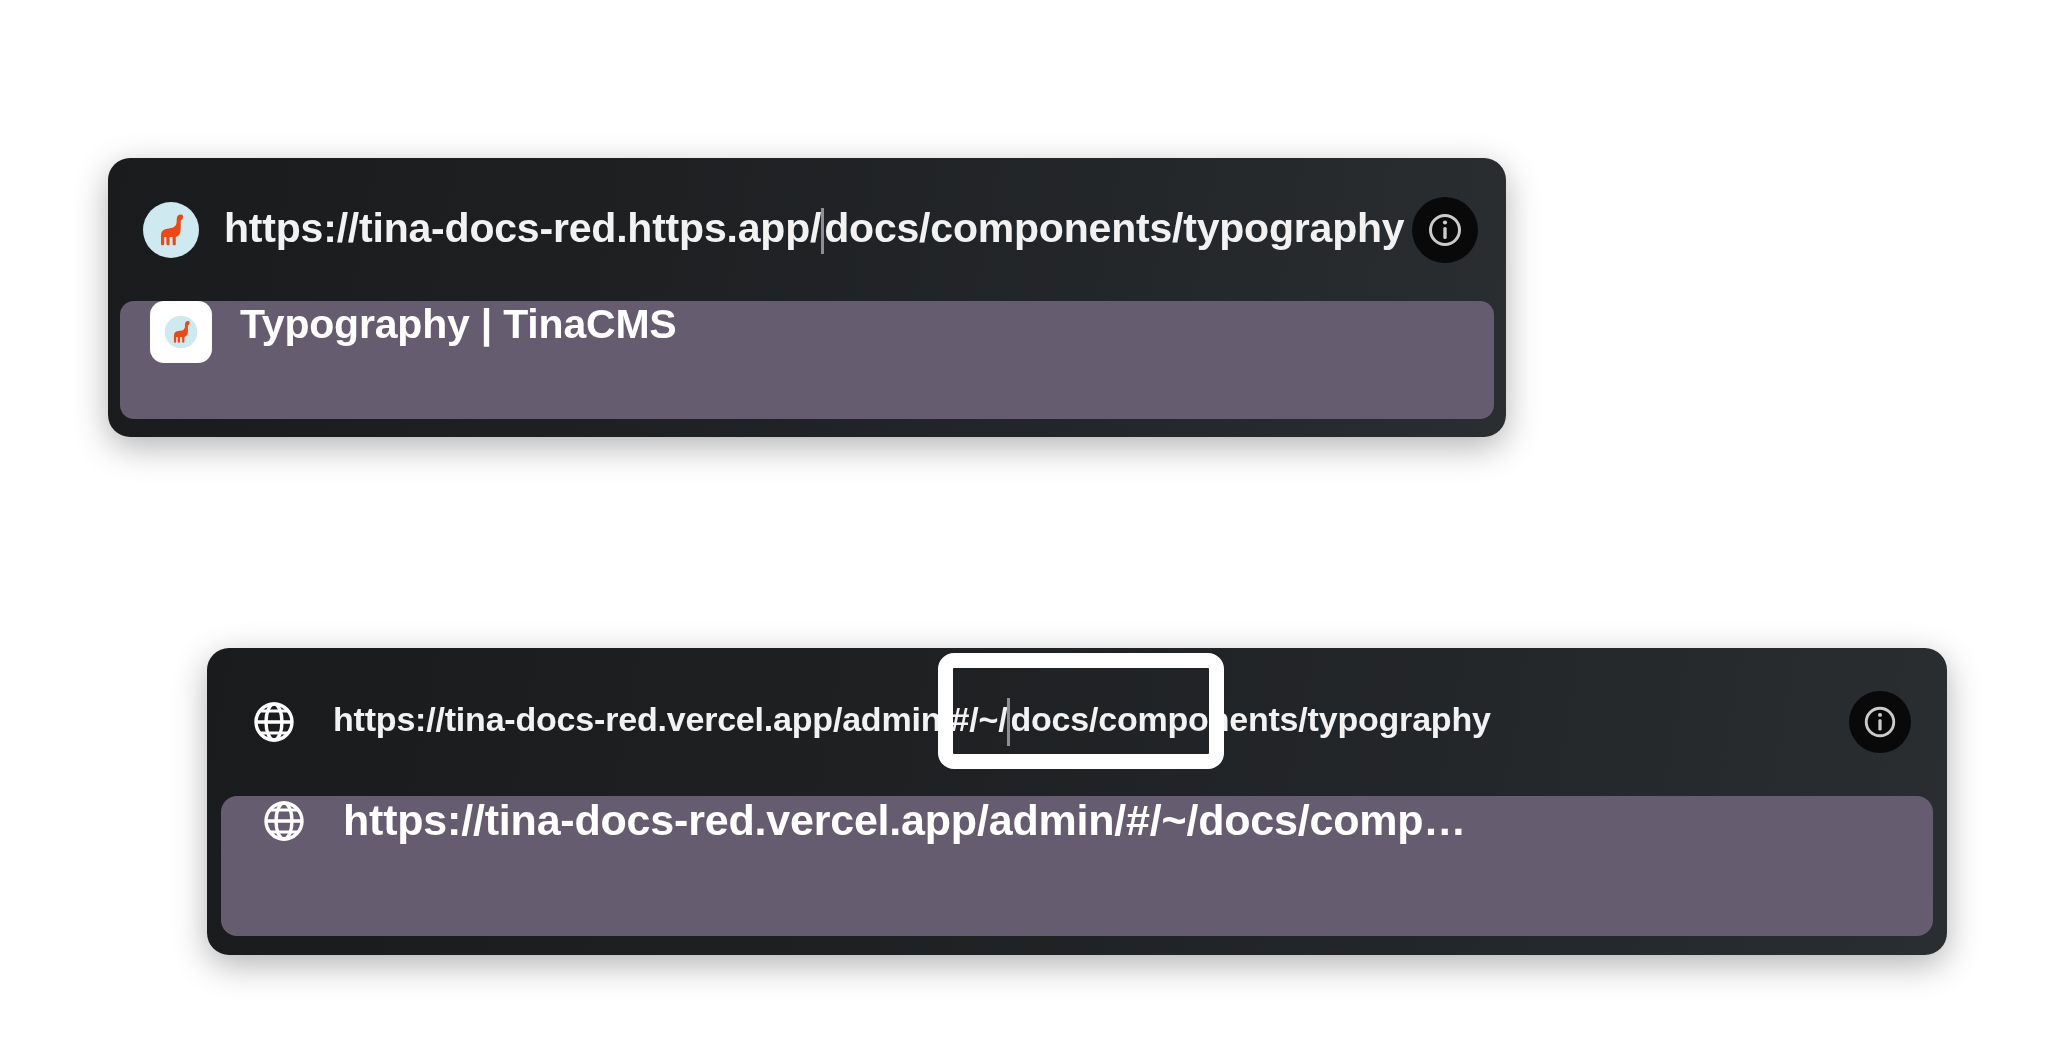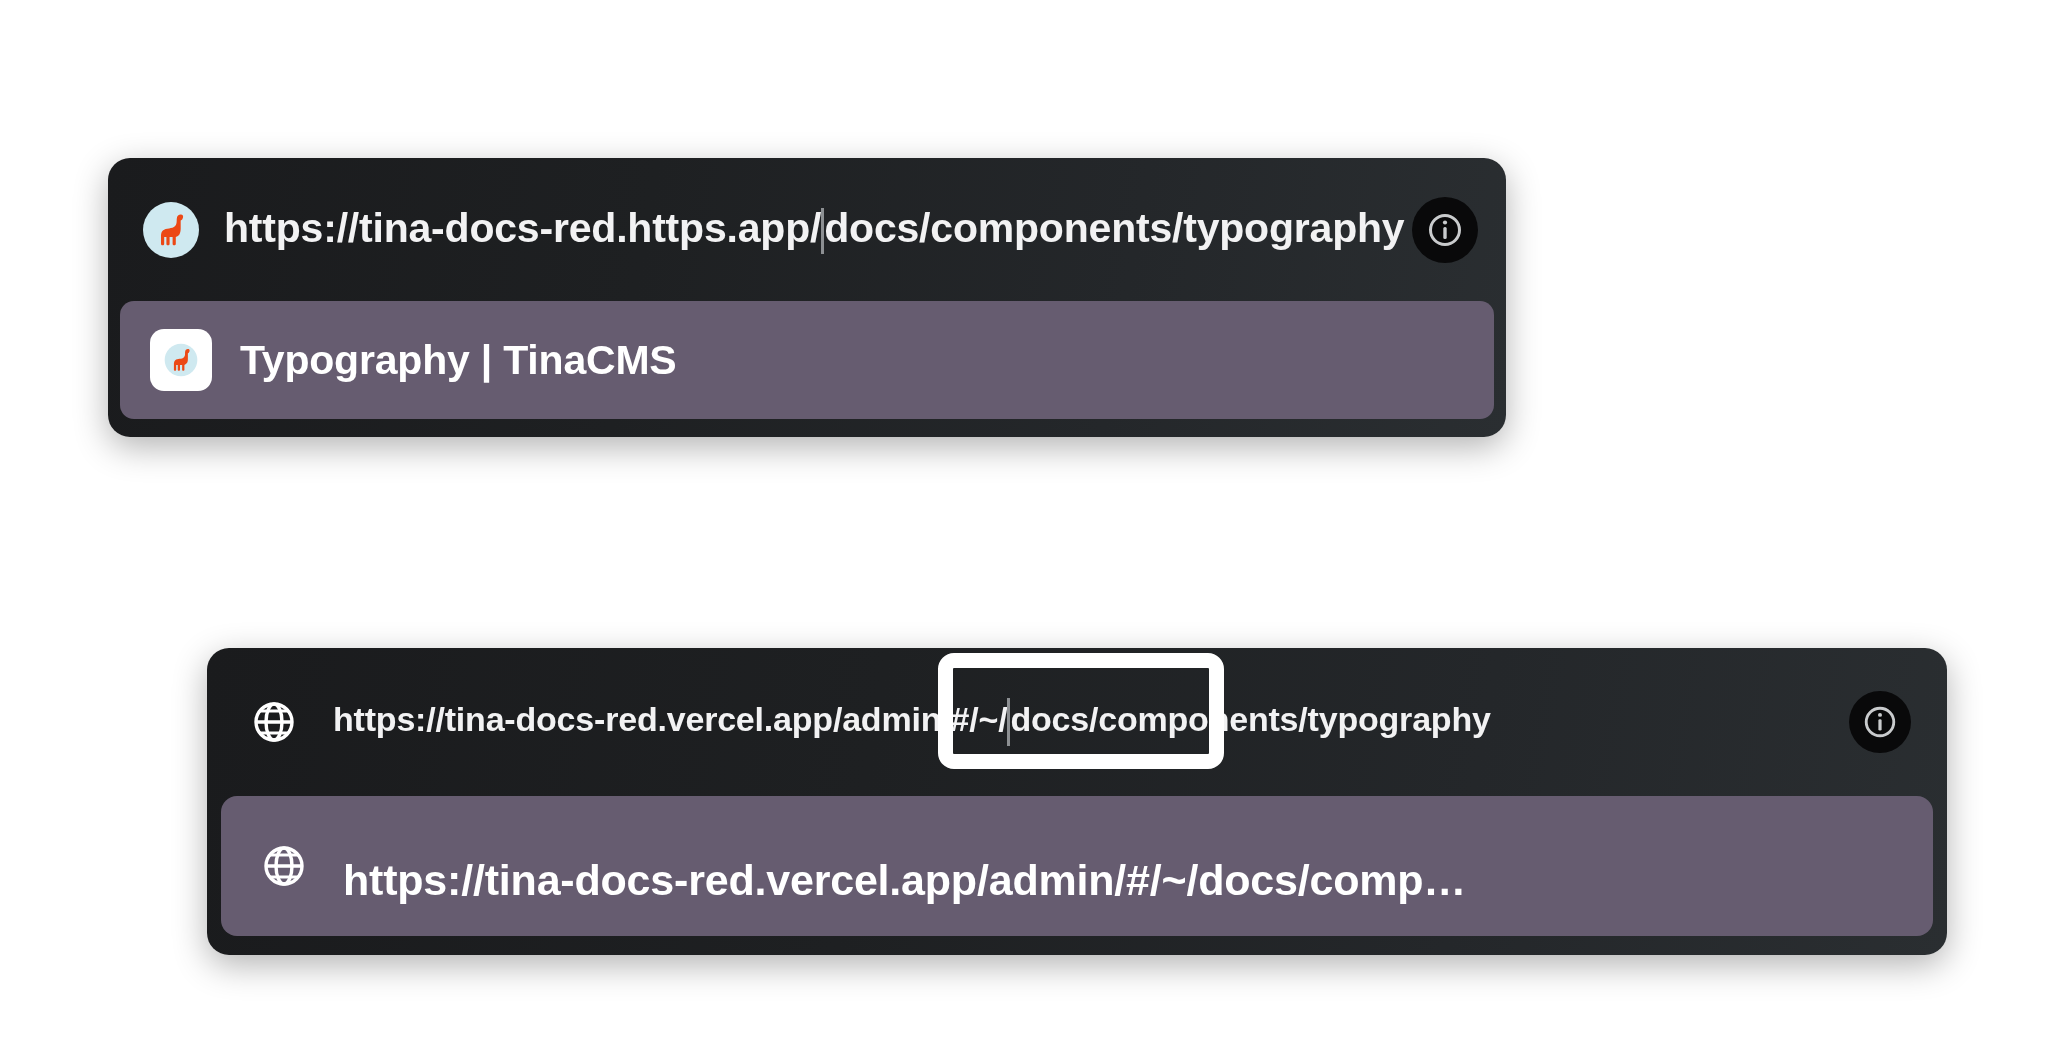--- a/index.html
+++ b/index.html
@@ -63,21 +63,21 @@
     border-radius: 50%;
     background: #09090a;
     display: flex;
     align-items: center;
     justify-content: center;
   }
 
   .suggestion-row {
     position: relative;
     display: flex;
-    align-items: center;
+    align-items: flex-start;
     background: #665c70;
     box-sizing: border-box;
   }
 
   .suggestion-text {
     color: #ffffff;
     font-weight: bold;
     white-space: nowrap;
     letter-spacing: -0.2px;
     overflow: hidden;
@@ -147,21 +147,20 @@
   #omnibox-secondary .suggestion-row {
     height: 140px;
     margin: 0 14px 14px 14px;
     border-radius: 16px;
     padding: 0 38px;
   }
   #omnibox-secondary .leading-icon.in-suggestion { width: 50px; height: 50px; }
   #omnibox-secondary .suggestion-text {
     font-size: 43px;
     margin-left: 34px;
-    margin-top: 28px;
   }
 
   
   #highlight-box {
     position: absolute;
     left: 938px;
     top: 653px;
     width: 286px;
     height: 116px;
     border: 15px solid #ffffff;

